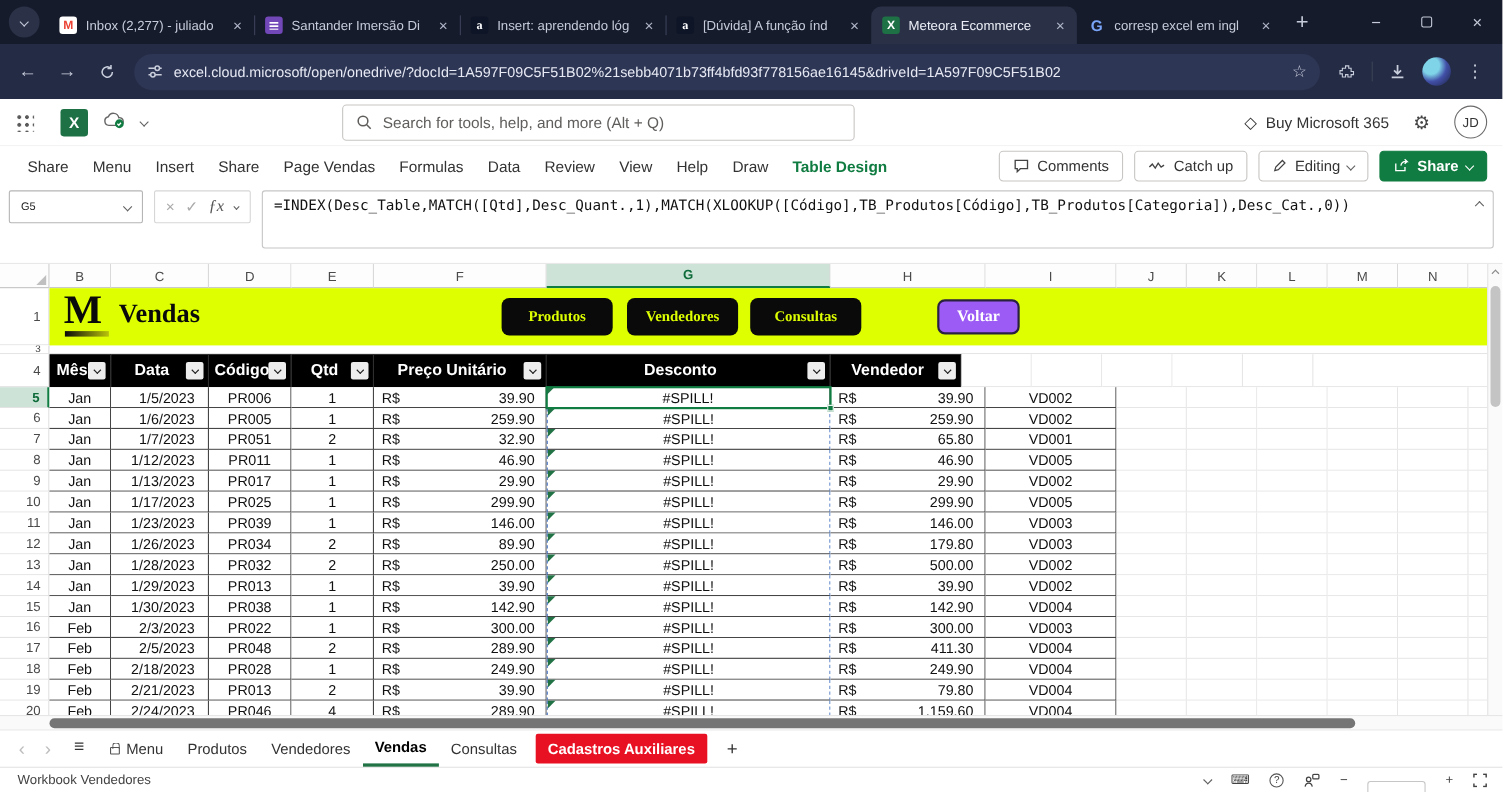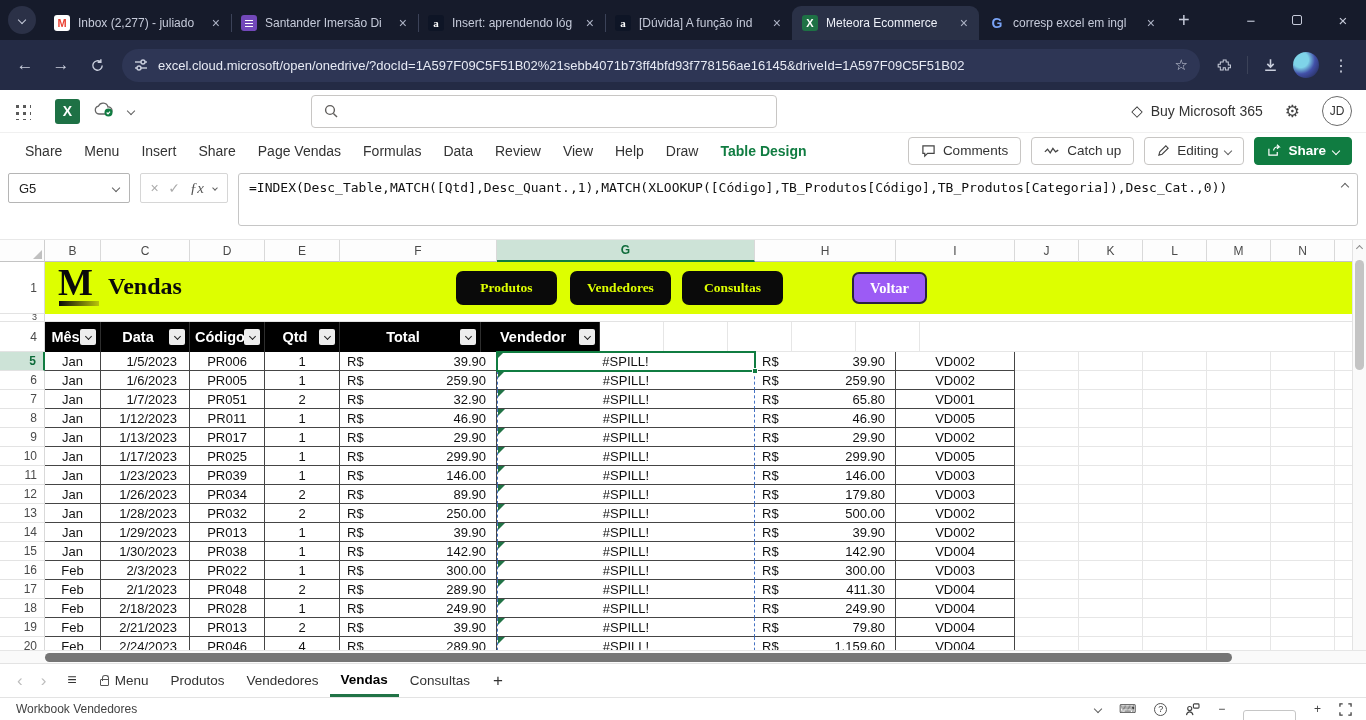--- a/index.html
+++ b/index.html
@@ -70,21 +70,21 @@
   .menu-item.active { color:#107C41; font-weight:700; }
   .menu-right { margin-left:auto; display:flex; align-items:center; gap:10px; }
   .mbtn { height:28px; border:1px solid #C8C6C4; border-radius:4px; background:#fff; display:flex; align-items:center;
     gap:7px; padding:0 12px; font-size:13.5px; color:#333; }
   .mbtn.share { background:#107C41; border-color:#107C41; color:#fff; font-weight:600; }
   .mbtn.share .chev { border-color:#fff; }
 
   
   .xlformula { height:72px; background:#fff; position:relative; border-bottom:1px solid #E8E8E8; }
   .namebox { position:absolute; left:8px; top:5px; width:122px; height:30px; border:1px solid #B5B5B5; border-radius:2px;
-    display:flex; align-items:center; padding:0 10px; font-size:13px; color:#222; }
+    display:flex; align-items:center; padding:0 10px; font-size:10px; color:#222; }
   .namebox .chev { margin-left:auto; }
   .fxgroup { position:absolute; left:140px; top:5px; width:88px; height:30px; border:1px solid #D6D6D6; border-radius:2px;
     display:flex; align-items:center; justify-content:space-evenly; color:#ABABAB; font-size:14px; }
   .fxit { font-style:italic; font-family:"Liberation Serif",serif; color:#555; font-size:15px; }
   .formulafield { position:absolute; left:238px; right:8px; top:5px; height:53px; border:1px solid #C6C6C6; border-radius:3px;
     font-family:"DejaVu Sans Mono", monospace; font-size:13px; color:#111; padding:6px 26px 6px 10px;
     white-space:nowrap; overflow:hidden; }
   .fcollapse { position:absolute; right:18px; top:16px; }
 
   
@@ -255,20 +255,21 @@
         <circle cx="14.5" cy="11.5" r="4" fill="#107C41"></circle>
         <path d="M12.7 11.5l1.3 1.3 2-2.2" stroke="#fff" fill="none" stroke-width="1.2"></path>
       </svg>
   </span>
   <span class="chev"></span>
   <div class="searchpill">
     <svg width="14" height="14" viewBox="0 0 14 14">
         <circle cx="6" cy="6" r="4.4" fill="none" stroke="#605E5C" stroke-width="1.4"></circle>
         <line x1="9.4" y1="9.4" x2="13" y2="13" stroke="#605E5C" stroke-width="1.4"></line>
       </svg>
+    <span>Search for tools, help, and more (Alt + Q)</span>
   </div>
   <div class="hdr-right">
     <div class="buy">
       <span style="font-size:15px;">◇</span>
       <span>Buy Microsoft 365</span>
     </div>
     <span class="gear">⚙</span>
     <div class="avatar-jd">JD</div>
   </div>
 </div>
@@ -374,21 +375,24 @@
           </span></div>
         <div class="th" style="width: 89px;">Data<span class="fbtn">
             <span class="chev"></span>
           </span></div>
         <div class="th" style="width: 75px;">Código<span class="fbtn">
             <span class="chev"></span>
           </span></div>
         <div class="th" style="width: 75px;">Qtd<span class="fbtn">
             <span class="chev"></span>
           </span></div>
-        <div class="th" style="width: 141px;">Total<span class="fbtn">
+        <div class="th" style="width: 157px;">Preço Unitário<span class="fbtn">
+            <span class="chev"></span>
+          </span></div>
+        <div class="th" style="width: 258px;">Desconto<span class="fbtn">
             <span class="chev"></span>
           </span></div>
         <div class="th" style="width: 119px;">Vendedor<span class="fbtn">
             <span class="chev"></span>
           </span></div>
         <div class="td empty" style="width: 64px;"></div>
         <div class="td empty" style="width: 64px;"></div>
         <div class="td empty" style="width: 64px;"></div>
         <div class="td empty" style="width: 64px;"></div>
         <div class="td empty" style="width: 64px;"></div>
@@ -702,21 +706,21 @@
         <div class="td empty" style="width: 64px;"></div>
         <div class="td empty" style="width: 64px;"></div>
         <div class="td empty" style="width: 64px;"></div>
         <div class="td empty" style="width: 64px;"></div>
         <div class="td empty" style="width: 64px;"></div>
         <div class="rowfill"></div>
       </div>
       <div class="grow datarow">
         <div class="rowhdr">17</div>
         <div class="td" style="width: 56px;">Feb</div>
-        <div class="td date" style="width: 89px;">2/1/2023</div>
+        <div class="td date" style="width: 89px;">2/5/2023</div>
         <div class="td" style="width: 75px;">PR048</div>
         <div class="td" style="width: 75px;">2</div>
         <div class="td money" style="width: 157px;">
           <span>R$</span>
           <span>289.90</span>
         </div>
         <div class="td spill dashed" style="width: 258px;">
           <span class="tri"></span>
           <span>#SPILL!</span>
         </div>
@@ -837,20 +841,23 @@
         <span>Produtos</span>
       </div>
       <div class="stab">
         <span>Vendedores</span>
       </div>
       <div class="stab active">
         <span>Vendas</span>
       </div>
       <div class="stab">
         <span>Consultas</span>
+      </div>
+      <div class="stab red">
+        <span>Cadastros Auxiliares</span>
       </div>
     </span>
   <span class="addsheet">+</span>
 </div>
 
 <div class="statusbar">
   <span>Workbook Vendedores</span>
   <div class="sb-right">
     <span class="chev"></span>
     <span class="sb-ic">⌨</span>

